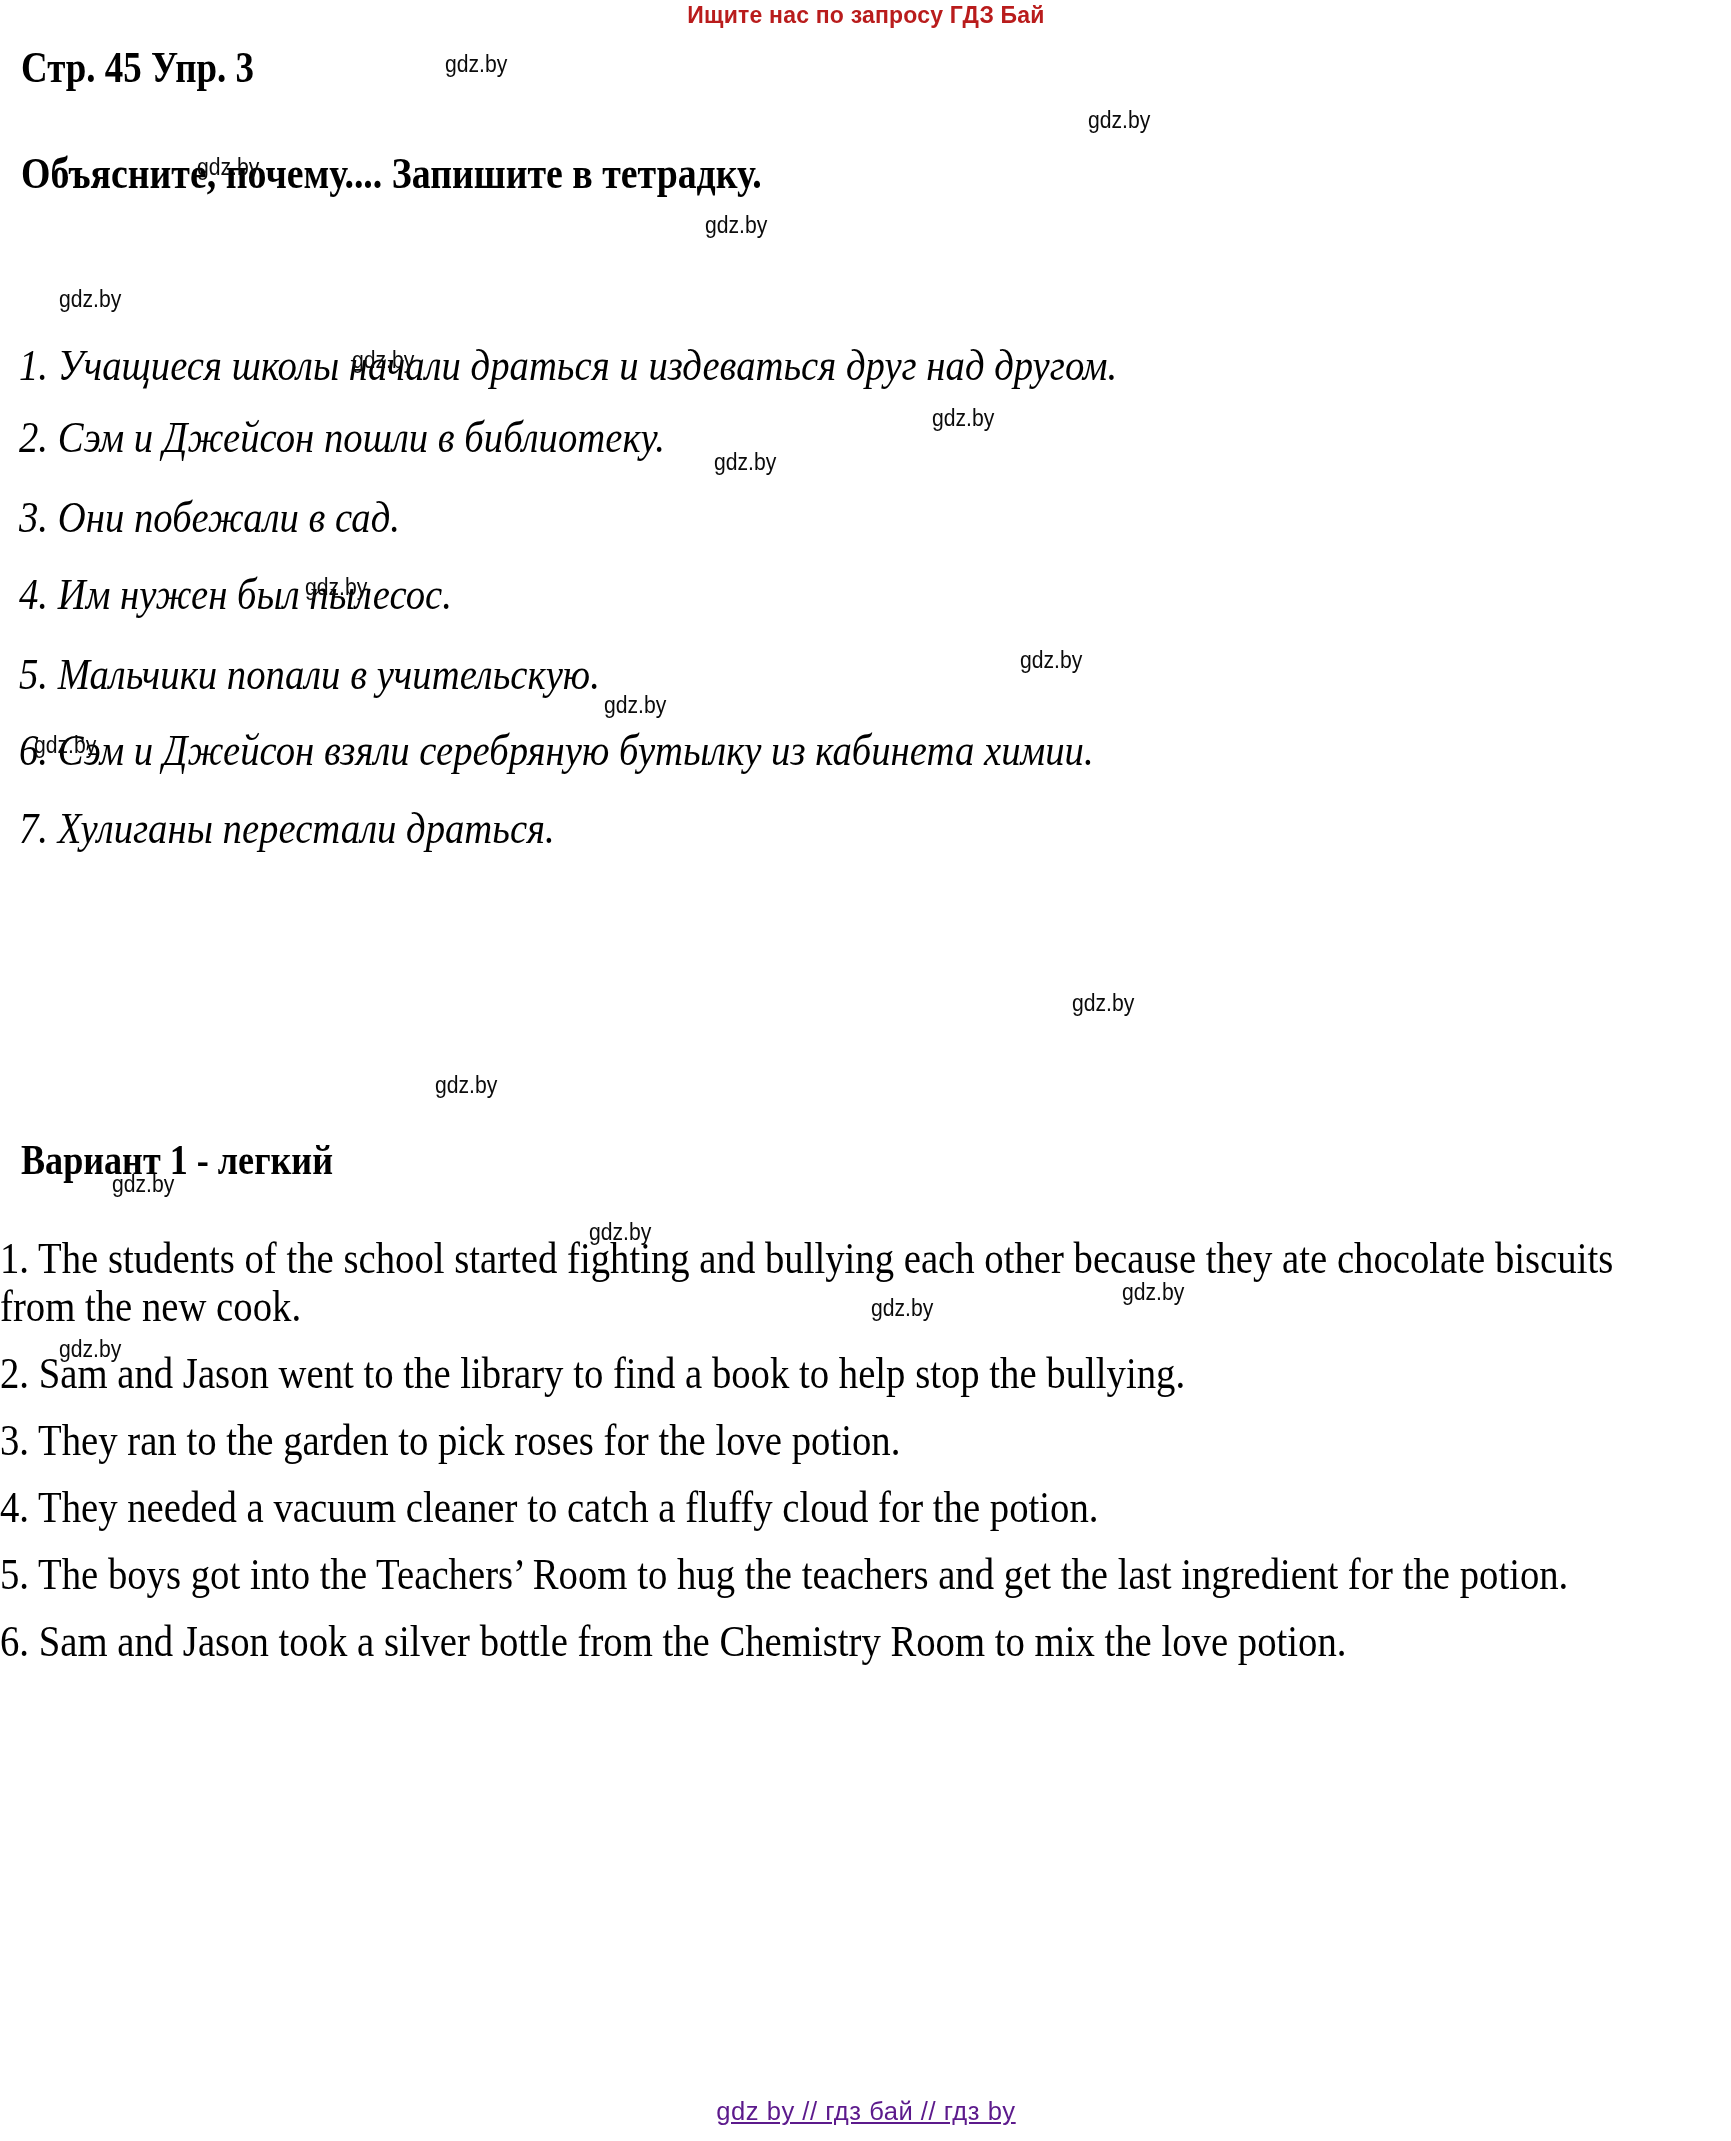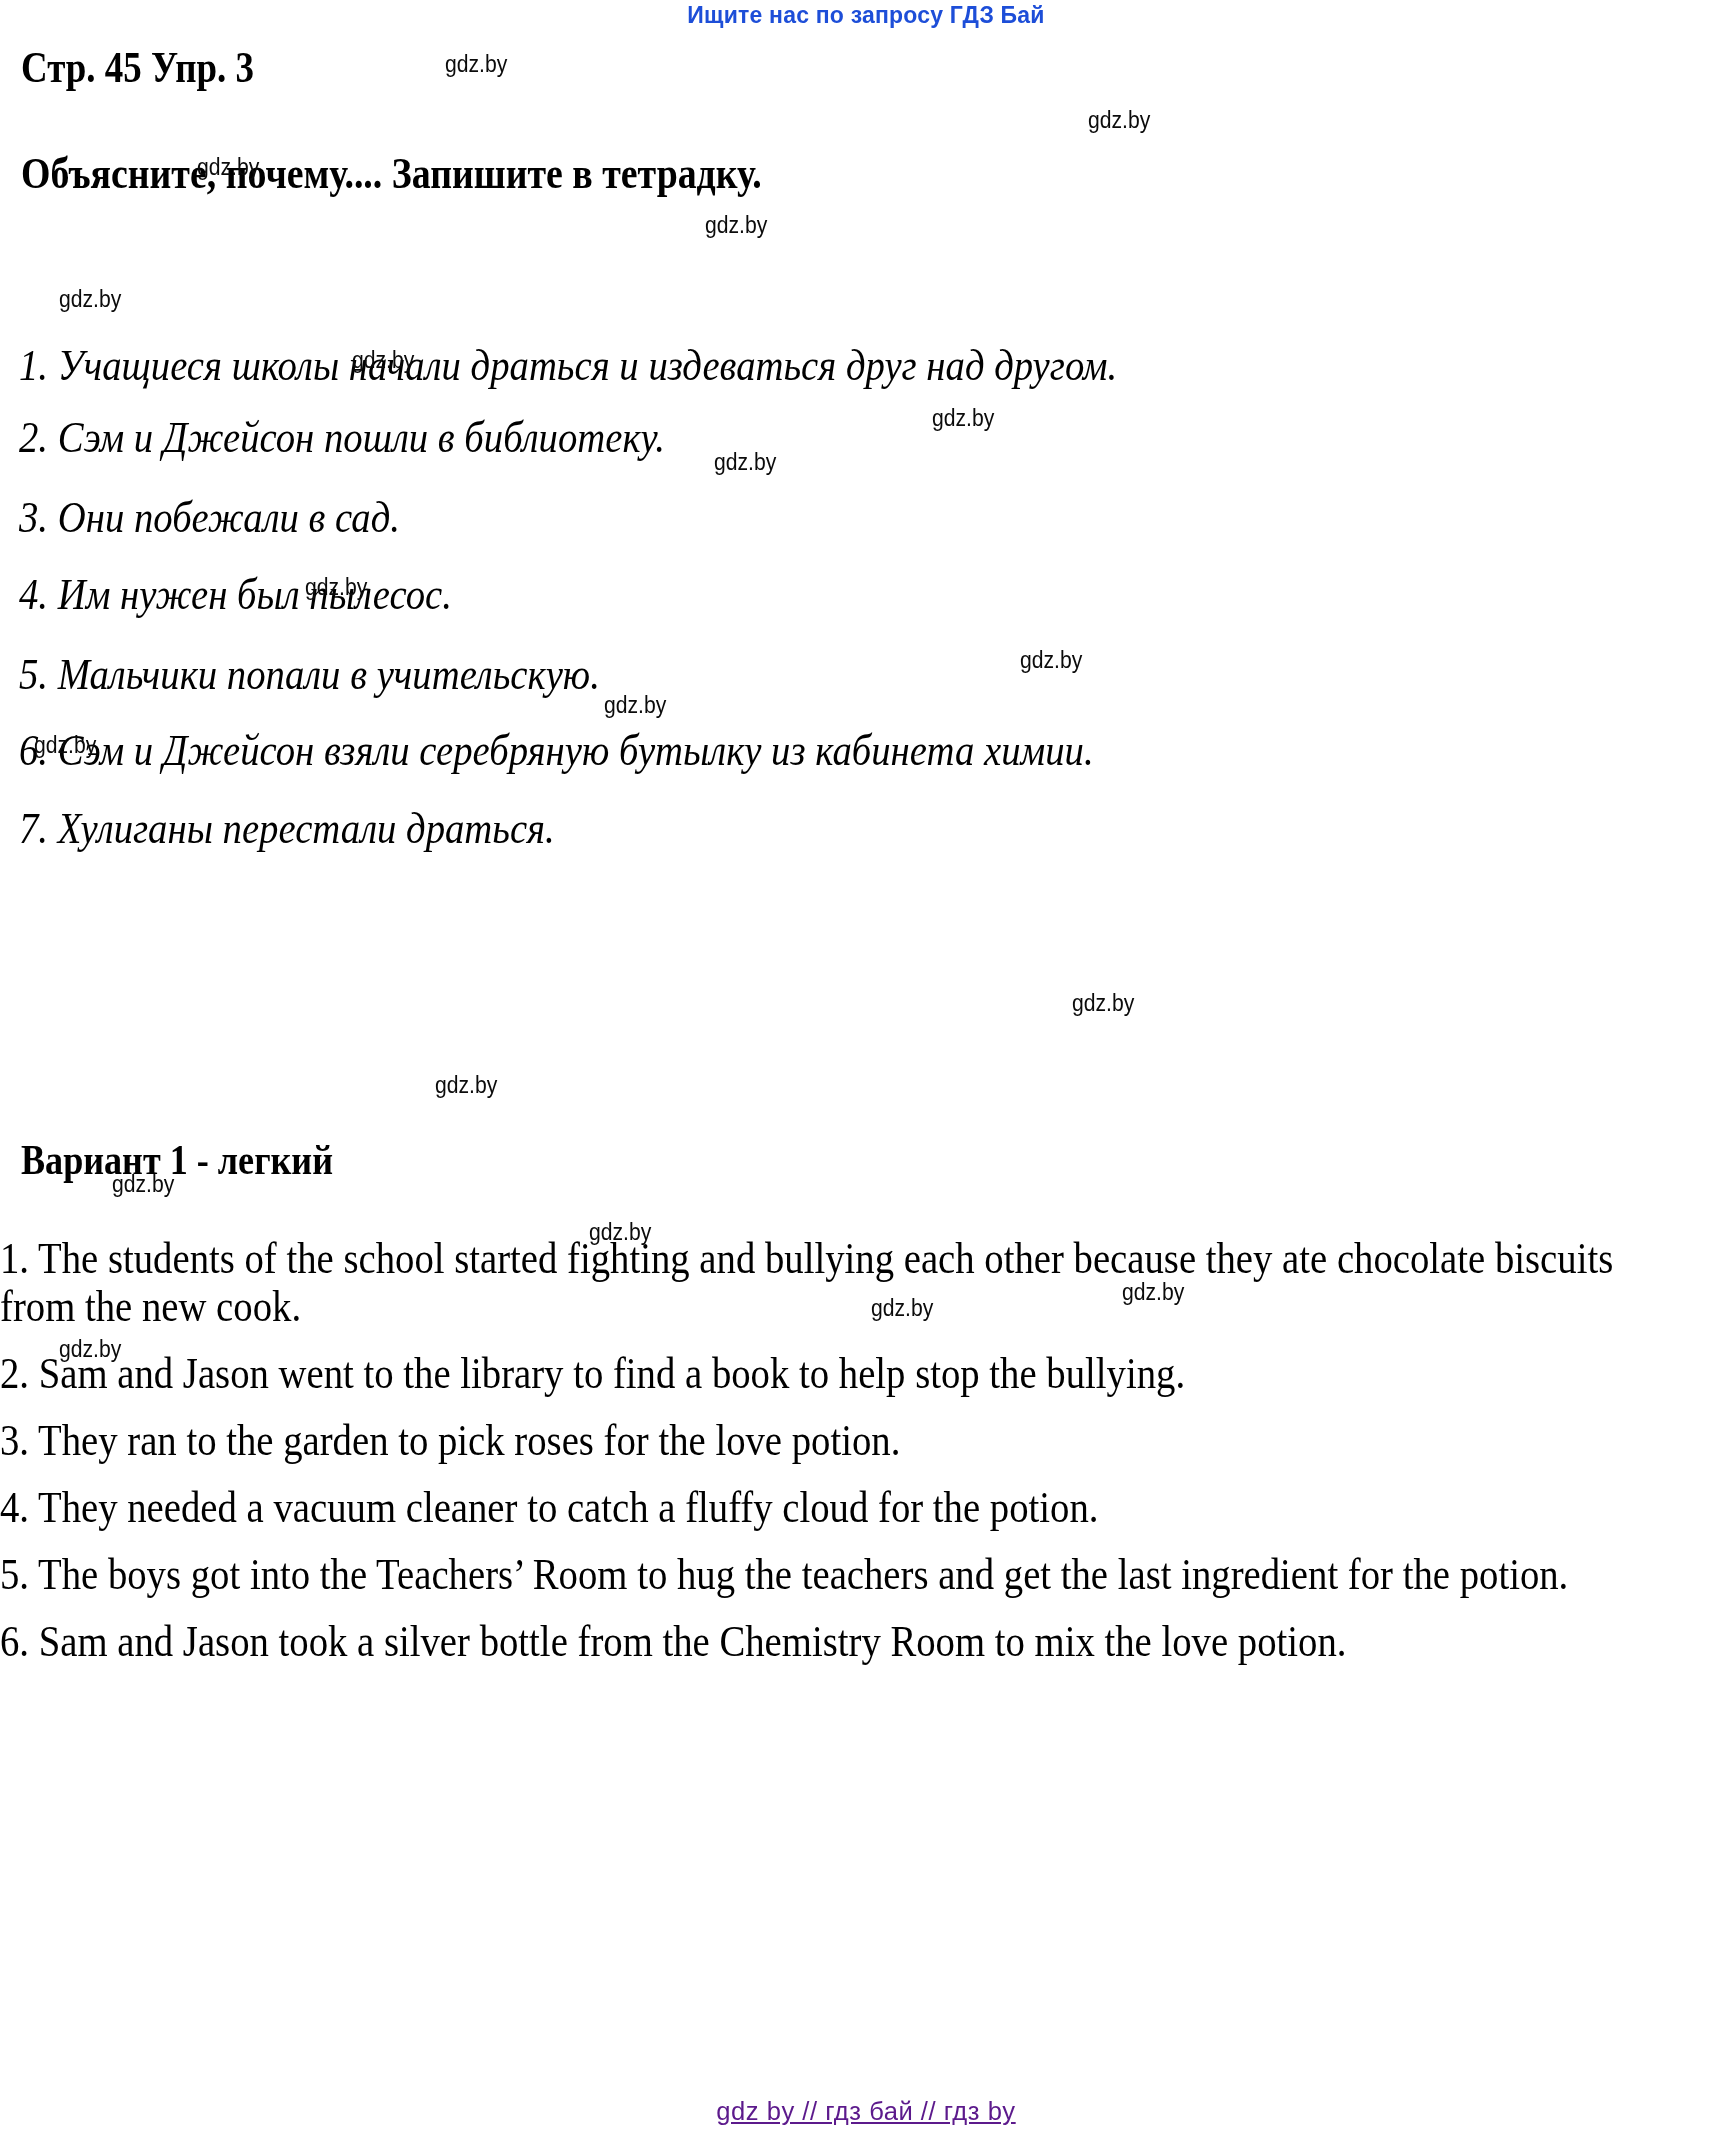--- a/index.html
+++ b/index.html
@@ -144,21 +144,21 @@
     transform: scaleX(0.92);
     transform-origin: left top;
     pointer-events: none;
   }
 </style>
 </head>
 <body>
 
 <div class="page">
 
-  <div class="promo-banner" style="color: #1d4ed8;">Ищите нас по запросу ГДЗ Бай</div>
+  <div class="promo-banner" style="color: #b91c1c;">Ищите нас по запросу ГДЗ Бай</div>
 
   <div class="exercise-title">Стр. 45 Упр. 3</div>
 
   <div class="task-prompt">Объясните, почему.... Запишите в тетрадку.</div>
 
   <div class="ru-list">
     <div class="ru-item sp1">1. Учащиеся школы начали драться и издеваться друг над другом.</div>
     <div class="ru-item sp2">2. Сэм и Джейсон пошли в библиотеку.</div>
     <div class="ru-item sp3">3. Они побежали в сад.</div>
     <div class="ru-item sp4">4. Им нужен был пылесос.</div>

